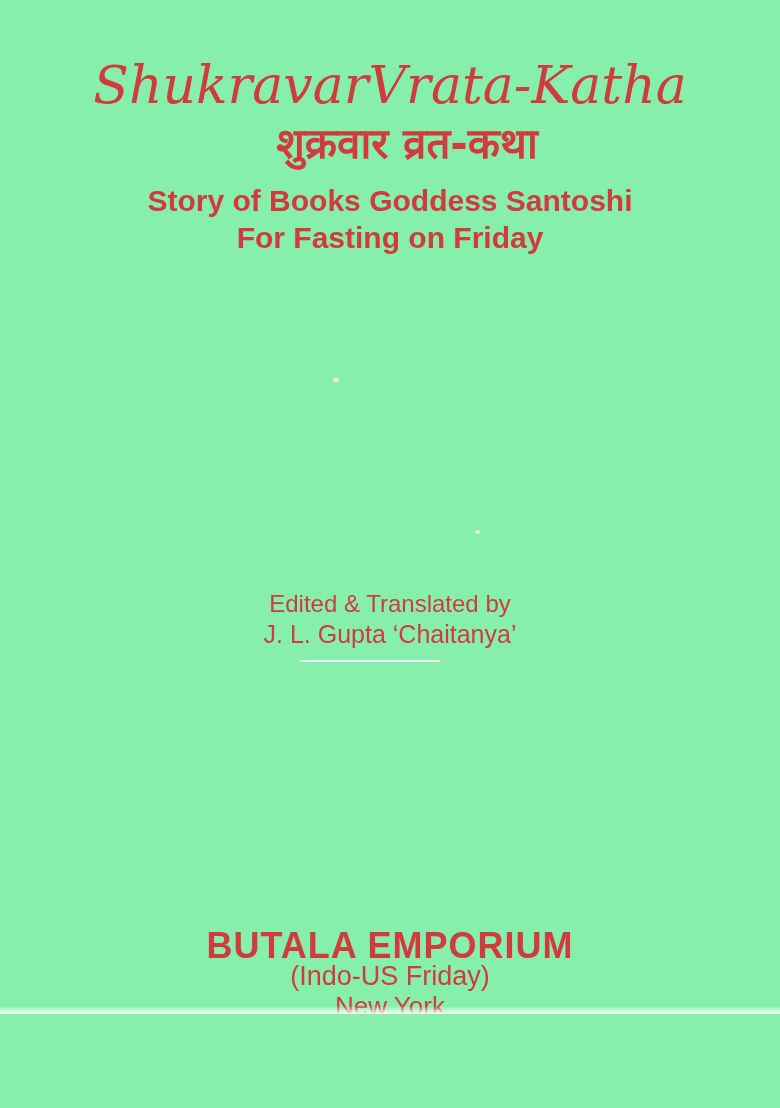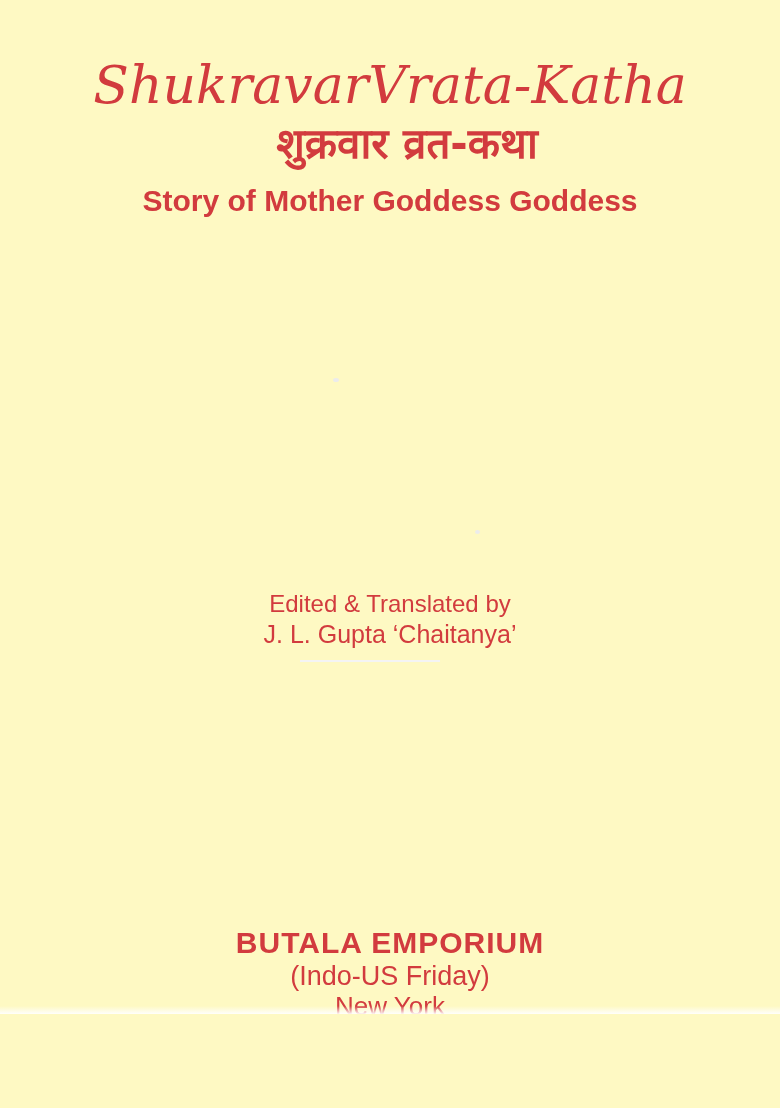--- a/index.html
+++ b/index.html
@@ -5,21 +5,21 @@
   html, body {
     margin: 0;
     padding: 0;
     background: #ffffff;
   }
   .page {
     position: relative;
     width: 780px;
     height: 1108px;
     margin: 0 auto;
-    background: #fef9c3;
+    background: #86efac;
     overflow: hidden;
     font-family: "Liberation Sans", sans-serif;
   }
   .centered {
     position: absolute;
     left: 0;
     width: 100%;
     text-align: center;
     margin: 0;
     color: var(--accent, #d23b3e);
@@ -64,21 +64,21 @@
   }
   .credit-name {
     top: 619px;
     font-size: 25px;
     line-height: 1.2;
   }
   
   .publisher-name {
     top: 926px;
     font-weight: bold;
-    font-size: 30px;
+    font-size: 36px;
     letter-spacing: 1px;
     line-height: 1.1;
   }
   .publisher-imprint {
     top: 961px;
     font-size: 27px;
     line-height: 1.15;
   }
   
   .city-clip {
@@ -118,22 +118,23 @@
 </style>
 </head>
 <body style="background: rgb(255, 255, 255);">
 
 <div class="page">
 
   <h1 class="centered title-en">ShukravarVrata-Katha</h1>
 
   <h2 class="centered title-hi">शुक्रवार व्रत-कथा</h2>
 
-  <p class="centered subtitle-1">Story of Mother Goddess Goddess</p>
+  <p class="centered subtitle-1">Story of Books Goddess Santoshi</p>
 
+  <p class="centered subtitle-2">For Fasting on Friday</p>
 
   <p class="centered credit-name">J. L. Gupta ‘Chaitanya’</p>
 
   <p class="centered credit-role">Edited &amp; Translated by</p>
 
   <p class="centered publisher-name">BUTALA EMPORIUM</p>
 
   <p class="centered publisher-imprint">(Indo-US Friday)</p>
 
   <div class="city-clip">

